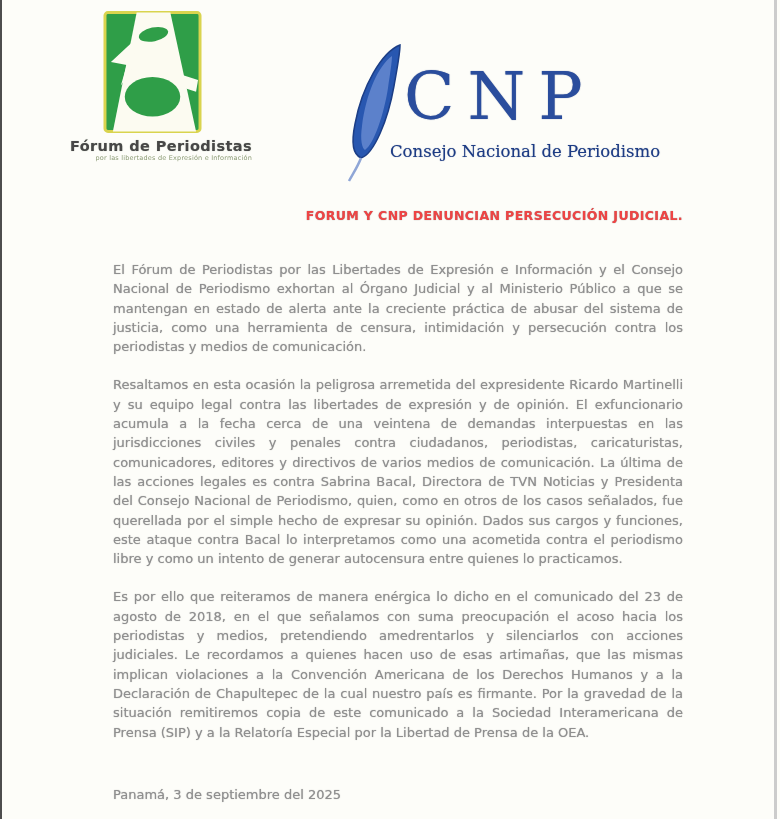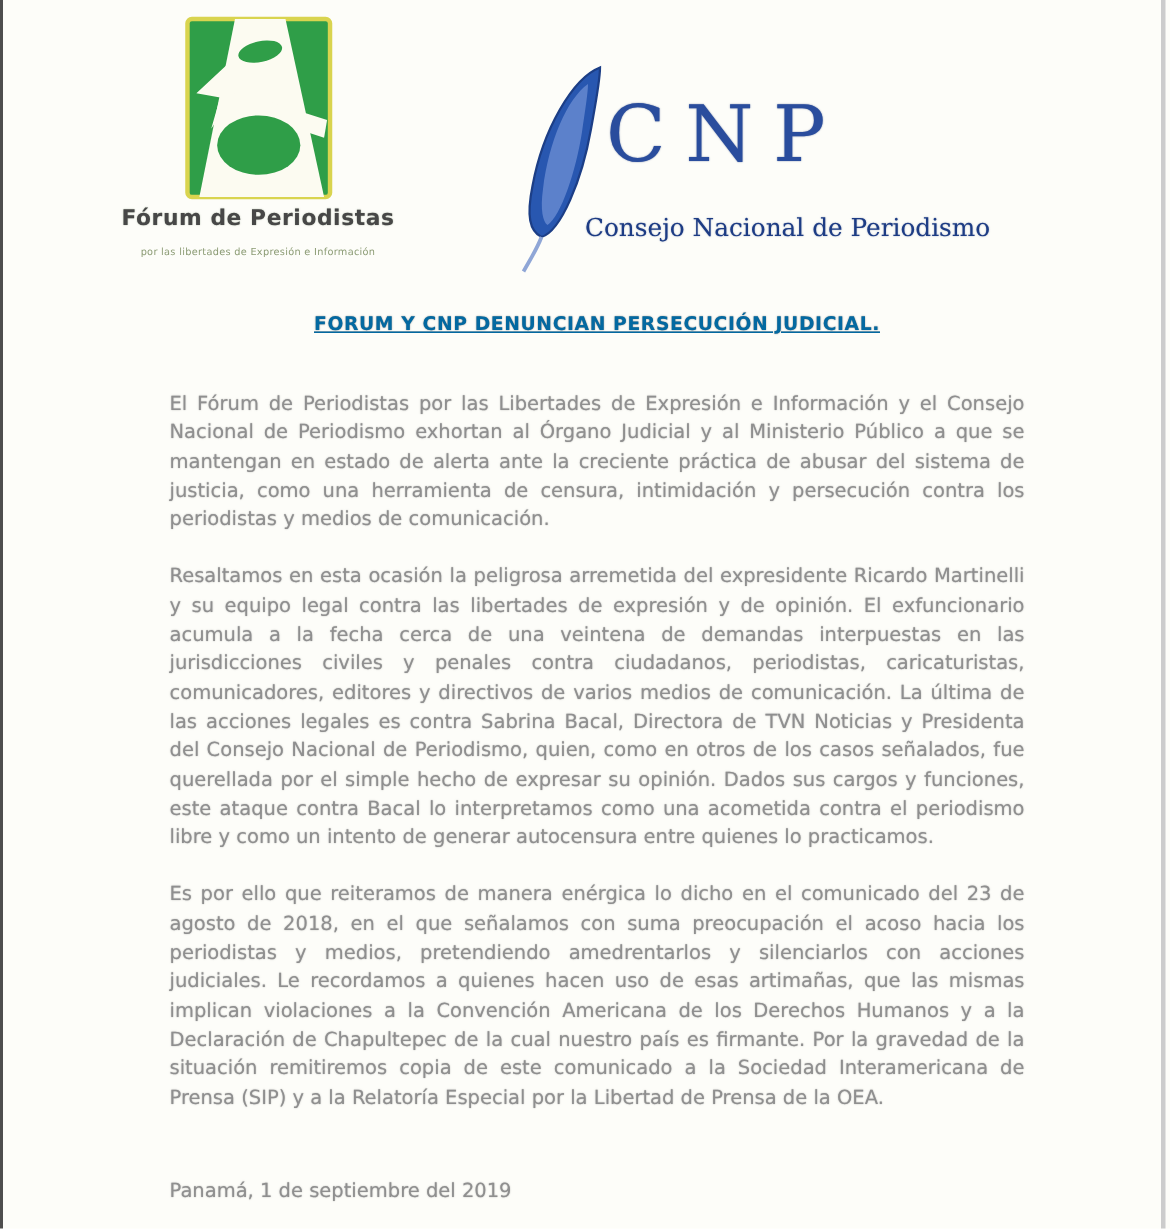--- a/index.html
+++ b/index.html
@@ -18,63 +18,62 @@
     position: absolute; left: 0; top: 0; width: 2px; height: 819px;
     background: #4e4e4e;
   }
   .edge-right {
     position: absolute; left: 774px; top: 0; width: 3px; height: 819px;
     background: #cccccc;
   }
 
   
   .forum-logo {
-    position: absolute; left: 72px; top: 10px; width: 200px;
-    text-align: center;
+    position: absolute; left: 52px; top: 10px; width: 200px;
+    text-align: right;
   }
   .forum-logo svg { display: block; margin: 0 auto; }
   .forum-name {
     margin-top: 4px;
     font-weight: 700; font-size: 14.5px; letter-spacing: 0.4px;
     color: #474747;
     text-shadow: 0 0 1px rgba(90,110,80,0.55);
   }
   .forum-tagline {
-    margin-top: 10px;
+    margin-top: 0;
     font-size: 6.5px; color: #8b9b74; letter-spacing: 0.2px;
   }
 
   
   .cnp-logo {
     position: absolute; left: 338px; top: 40px; width: 310px; height: 140px;
   }
   .cnp-feather { position: absolute; left: 0; top: 2px; }
   .cnp-acronym {
     position: absolute; left: 66px; top: 24px;
     font-family: "DejaVu Serif", "Liberation Serif", serif;
-    font-size: 52px; line-height: 1; letter-spacing: 13px;
+    font-size: 66px; line-height: 1; letter-spacing: 13px;
     color: #2a4d9d;
     text-shadow: 0 0 1px rgba(30,55,120,0.7);
   }
   .cnp-subtitle {
     position: absolute; left: 52px; top: 102px; width: 250px;
     font-family: "DejaVu Serif", "Liberation Serif", serif;
     font-size: 16.5px; color: #1d3c84; white-space: nowrap;
     text-shadow: 0 0 1px rgba(30,55,120,0.5);
     text-align: center;
   }
 
   
   .doc-title {
     position: absolute; left: 113px; top: 208px; width: 570px;
-    text-align: center;
+    text-align: right;
     font-weight: 700; font-size: 12.5px; letter-spacing: 0.4px;
-    color: #0369a1;
+    color: #ef4444;
     text-shadow: 0 0 1px rgba(60,60,60,0.65);
-    text-decoration: underline;
   }
   .doc-text {
     position: absolute; left: 113px; top: 246px; width: 570px;
     font-size: 13px; line-height: 19.3px;
     color: #8f8f8f;
     text-align: justify;
     text-shadow: 0 0 1px rgba(140,140,140,0.75);
   }
   .doc-text p { margin: 14px 0 19px 0; }
   .doc-date {
@@ -114,14 +113,14 @@
   </div>
 
   <div class="doc-title">FORUM Y CNP DENUNCIAN PERSECUCIÓN JUDICIAL.</div>
 
   <div class="doc-text">
     <p>El Fórum de Periodistas por las Libertades de Expresión e Información y el Consejo Nacional de Periodismo exhortan al Órgano Judicial y al Ministerio Público a que se mantengan en estado de alerta ante la creciente práctica de abusar del sistema de justicia, como una herramienta de censura, intimidación y persecución contra los periodistas y medios de comunicación.</p>
     <p>Resaltamos en esta ocasión la peligrosa arremetida del expresidente Ricardo Martinelli y su equipo legal contra las libertades de expresión y de opinión. El exfuncionario acumula a la fecha cerca de una veintena de demandas interpuestas en las jurisdicciones civiles y penales contra ciudadanos, periodistas, caricaturistas, comunicadores, editores y directivos de varios medios de comunicación. La última de las acciones legales es contra Sabrina Bacal, Directora de TVN Noticias y Presidenta del Consejo Nacional de Periodismo, quien, como en otros de los casos señalados, fue querellada por el simple hecho de expresar su opinión. Dados sus cargos y funciones, este ataque contra Bacal lo interpretamos como una acometida contra el periodismo libre y como un intento de generar autocensura entre quienes lo practicamos.</p>
     <p>Es por ello que reiteramos de manera enérgica lo dicho en el comunicado del 23 de agosto de 2018, en el que señalamos con suma preocupación el acoso hacia los periodistas y medios, pretendiendo amedrentarlos y silenciarlos con acciones judiciales. Le recordamos a quienes hacen uso de esas artimañas, que las mismas implican violaciones a la Convención Americana de los Derechos Humanos y a la Declaración de Chapultepec de la cual nuestro país es firmante. Por la gravedad de la situación remitiremos copia de este comunicado  a la Sociedad Interamericana de Prensa (SIP) y a la Relatoría Especial por la Libertad de Prensa de la OEA.</p>
   </div>
 
-  <div class="doc-date">Panamá, 1 de septiembre del 2019</div>
+  <div class="doc-date">Panamá, 3 de septiembre del 2025</div>
 </div>
 
 </body></html>

